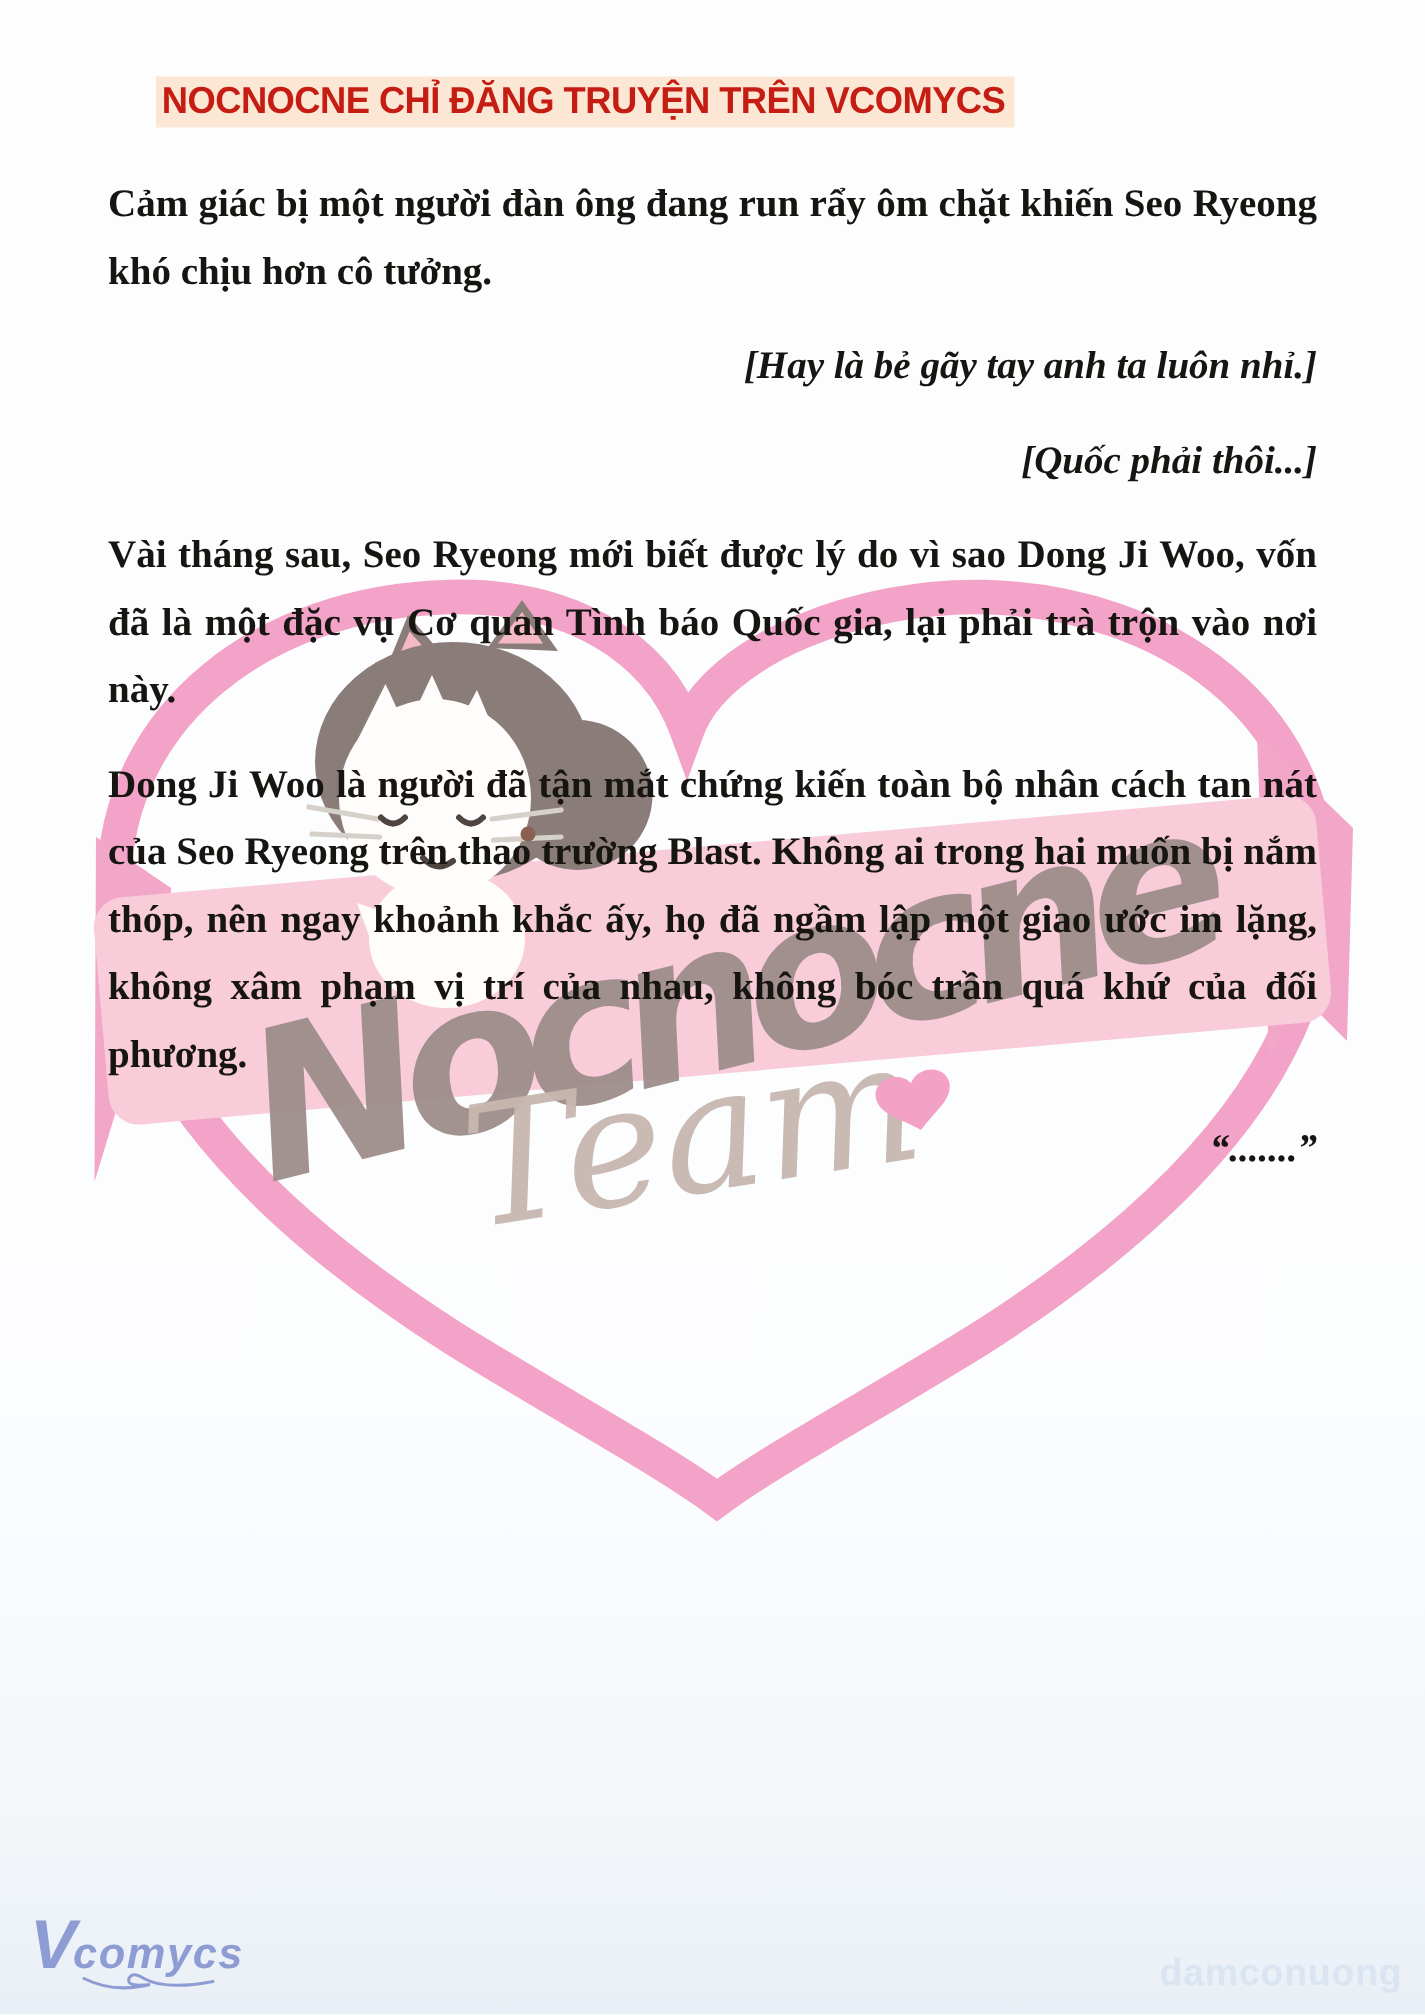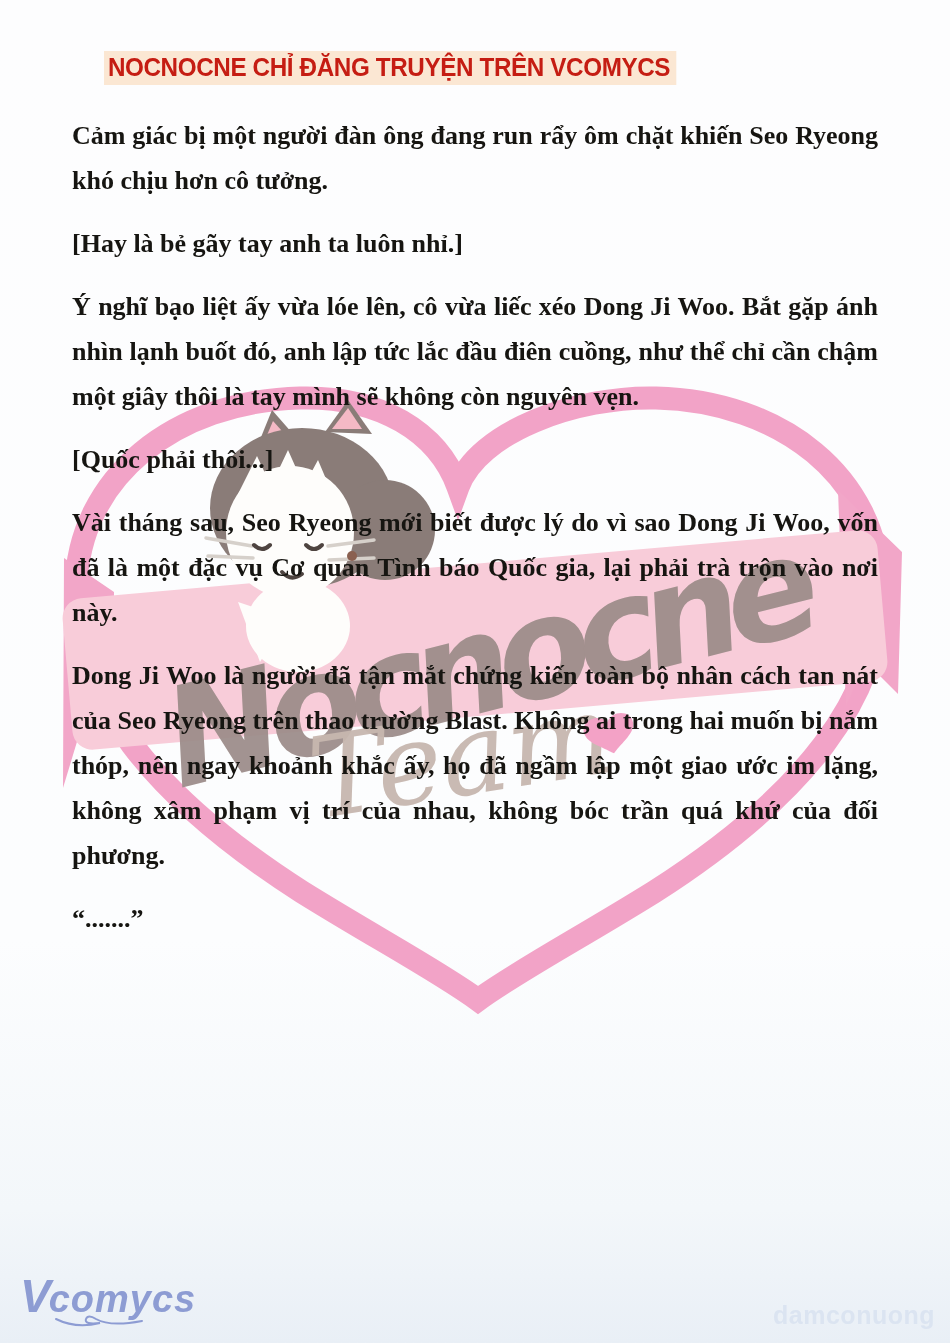--- a/index.html
+++ b/index.html
@@ -27,32 +27,32 @@
   }
   .content{
     position:absolute;left:72px;top:113px;width:806px;
     color:#161511;
     font-size:26px;
     font-weight:bold;
     line-height:45px;
     text-align:justify;
   }
   .content p{margin:0 0 18px 0;}
-  .content p.q{text-align:left;}
+  .content p.q{font-style:italic;text-align:right;}
   .footer-logo{
     position:absolute;left:20px;bottom:16px;
     color:#8d9cd3;
     font-family:"Liberation Sans", sans-serif;
     font-style:italic;
     font-weight:bold;
     line-height:1;
     white-space:nowrap;
   }
   .footer-logo .v{font-size:46px;letter-spacing:-2px;}
-  .footer-logo .rest{font-size:38px;letter-spacing:1px;}
+  .footer-logo .rest{font-size:29px;letter-spacing:1px;}
   .logo-swirl{display:block;margin:-6px 0 0 34px;}
   .corner-mark{
     position:absolute;right:15px;bottom:13px;
     color:#dbe4f1;
     font-family:"Liberation Sans", sans-serif;
     font-weight:bold;
     font-size:25px;
     letter-spacing:0.5px;
   }
 </style>
@@ -108,21 +108,20 @@
     <text x="462" y="795" text-anchor="middle" font-family="DejaVu Serif, serif" font-style="italic" font-size="112" fill="#c7b7af" opacity="0.95" transform="rotate(-9 462 760)">Team</text>
 
     <path d="M 608 722 c -7 -11 -26 -7 -25 6 c 1 11 14 16 25 26 c 11 -10 24 -15 25 -26 c 1 -13 -18 -17 -25 -6 Z" fill="#f3a2c6" transform="rotate(-12 608 725)"></path>
   </svg>
 
   <div class="header-band">NOCNOCNE CHỈ ĐĂNG TRUYỆN TRÊN VCOMYCS</div>
 
   <div class="content">
     <p>Cảm giác bị một người đàn ông đang run rẩy ôm chặt khiến Seo Ryeong khó chịu hơn cô tưởng.</p>
     <p class="q">[Hay là bẻ gãy tay anh ta luôn nhỉ.]</p>
-    <p>Ý nghĩ bạo liệt ấy vừa lóe lên, cô vừa liếc xéo Dong Ji Woo. Bắt gặp ánh nhìn lạnh buốt đó, anh lập tức lắc đầu điên cuồng, như thể chỉ cần chậm một giây thôi là tay mình sẽ không còn nguyên vẹn.</p>
     <p class="q">[Quốc phải thôi...]</p>
     <p>Vài tháng sau, Seo Ryeong mới biết được lý do vì sao Dong Ji Woo, vốn đã là một đặc vụ Cơ quan Tình báo Quốc gia, lại phải trà trộn vào nơi này.</p>
     <p>Dong Ji Woo là người đã tận mắt chứng kiến toàn bộ nhân cách tan nát của Seo Ryeong trên thao trường Blast. Không ai trong hai muốn bị nắm thóp, nên ngay khoảnh khắc ấy, họ đã ngầm lập một giao ước im lặng, không xâm phạm vị trí của nhau, không bóc trần quá khứ của đối phương.</p>
     <p class="q">“.......”</p>
   </div>
 
   <div class="footer-logo">
     <span class="v">V</span><span class="rest">comycs</span>
     <svg class="logo-swirl" width="90" height="14" viewBox="0 0 90 14">
       <path d="M 2 6 q 20 10 44 4 q -16 2 -14 -4 q 2 -5 10 0 q 14 8 46 2" fill="none" stroke="#8d9cd3" stroke-width="2" stroke-linecap="round"></path>

